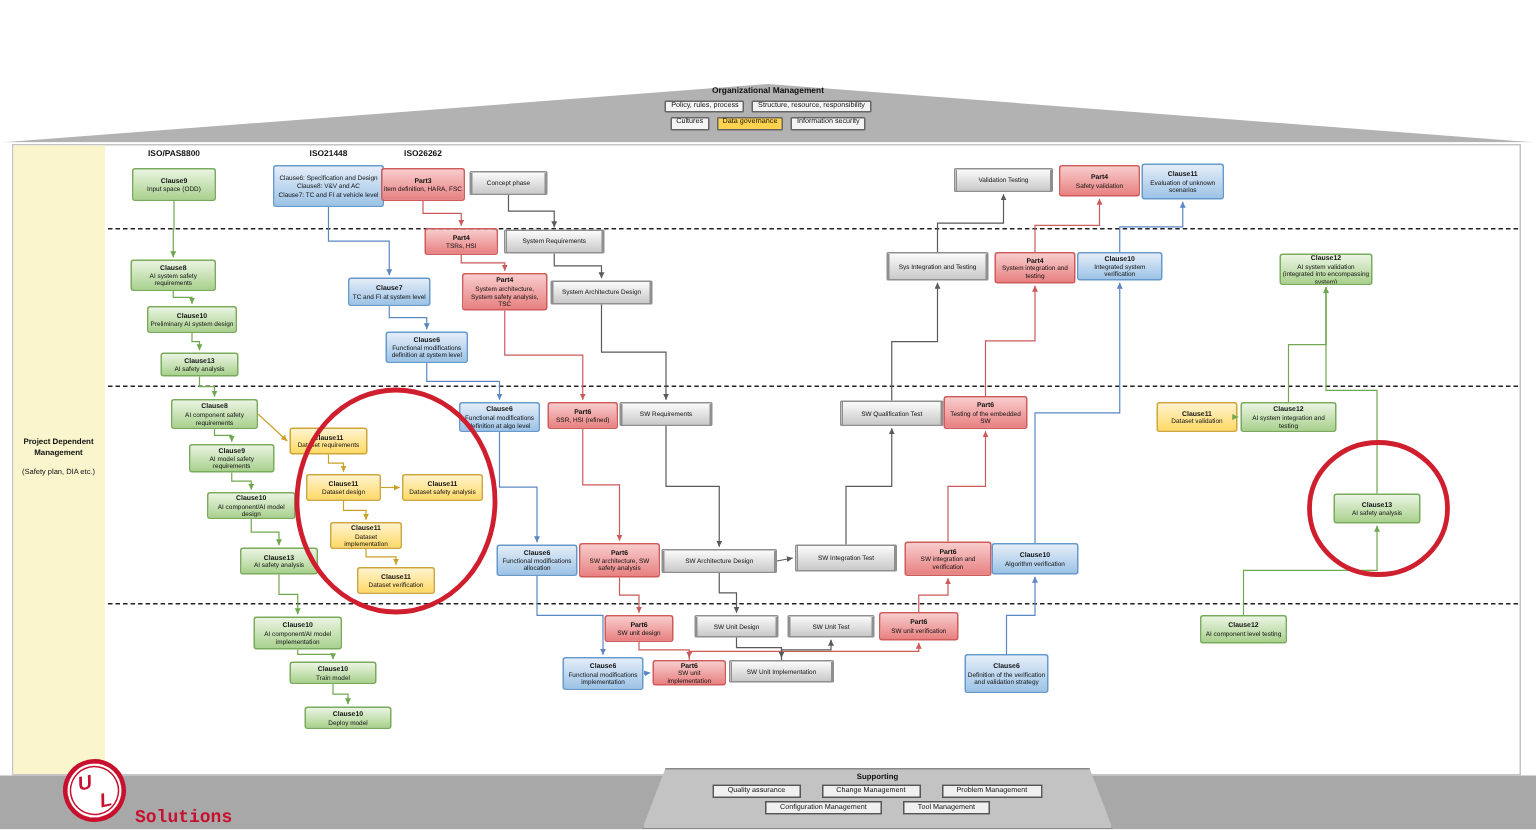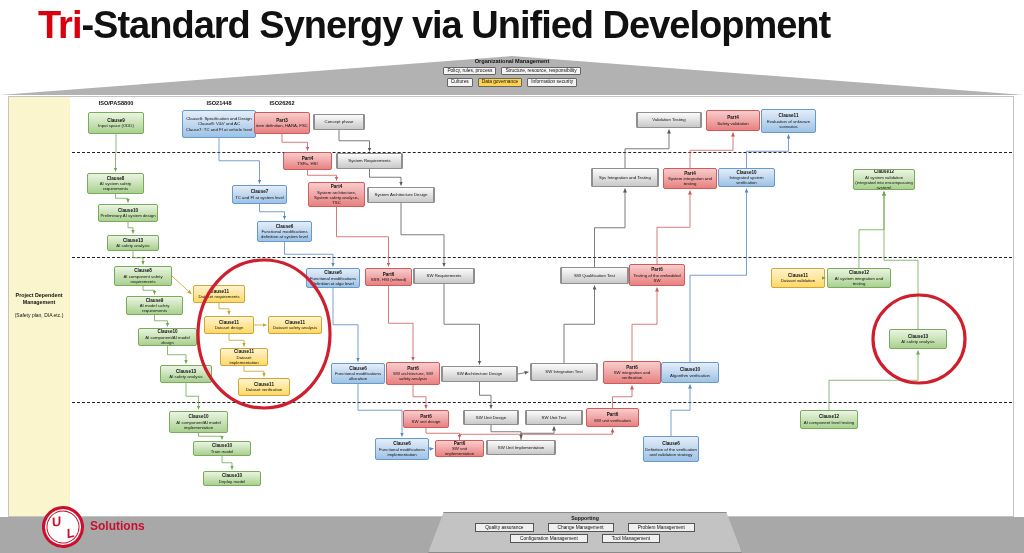--- a/index.html
+++ b/index.html
@@ -44,34 +44,33 @@
               border:0.5px solid #8a8a8a;clip-path:polygon(5% 0,95% 0,100% 100%,0 100%);
               text-align:center;box-sizing:border-box;}
   .sup-label{font-size:5.2px;font-weight:bold;margin-top:1.5px;}
   .sup-row{display:flex;justify-content:center;gap:14px;margin-top:2.5px;}
   .sup-box{font-size:4.8px;background:#f0f0f0;border:0.5px solid #555;padding:0.5px 9px;line-height:1.25;}
   .ul-logo{position:absolute;left:42px;top:506px;width:36px;height:36px;border:3px solid #c8102e;
            border-radius:50%;background:#fff;transform:rotate(-12deg);
            box-shadow:inset 0 0 0 1.5px #fff, inset 0 0 0 2.5px #c8102e;}
   .ul-logo .u{position:absolute;left:8px;top:4px;color:#c8102e;font-weight:bold;font-size:13px;font-style:italic;}
   .ul-logo .l{position:absolute;right:8px;bottom:3px;color:#c8102e;font-weight:bold;font-size:13px;font-style:italic;}
-  .brand{position:absolute;left:90px;top:519px;color:#c8102e;font-weight:bold;font-size:12px;}
+  .brand{position:absolute;left:90px;top:538px;color:#c8102e;font-weight:bold;font-size:12px;font-family:Liberation Mono, monospace;}
   
   .wm1{position:absolute;left:448px;top:488px;font-size:25px;color:rgba(118,118,118,0.72);
        white-space:nowrap;z-index:9;font-family:"DejaVu Sans",sans-serif;}
   .wm1 .icon{font-size:25px;color:rgba(95,95,95,0.8);margin-right:3px;}
   .wm2{position:absolute;left:335px;top:507px;font-size:31px;color:rgba(128,128,128,0.75);
        white-space:nowrap;z-index:9;font-family:"DejaVu Sans",sans-serif;}
 </style>
 </head>
 <body>
 
 <div class="slide">
 
-  <div class="page-title"><span class="accent">Tri</span><span>-Standard Synergy via Unified Development</span></div>
 
   <div class="roof"></div>
   <div class="org-content">
     <div class="org-label">Organizational Management</div>
     <div class="org-row" id="org-row1">
         <span class="org-box">Policy, rules, process</span>
         <span class="org-box">Structure, resource, responsibility</span>
       </div>
     <div class="org-row" id="org-row2">
         <span class="org-box">Cultures</span>

